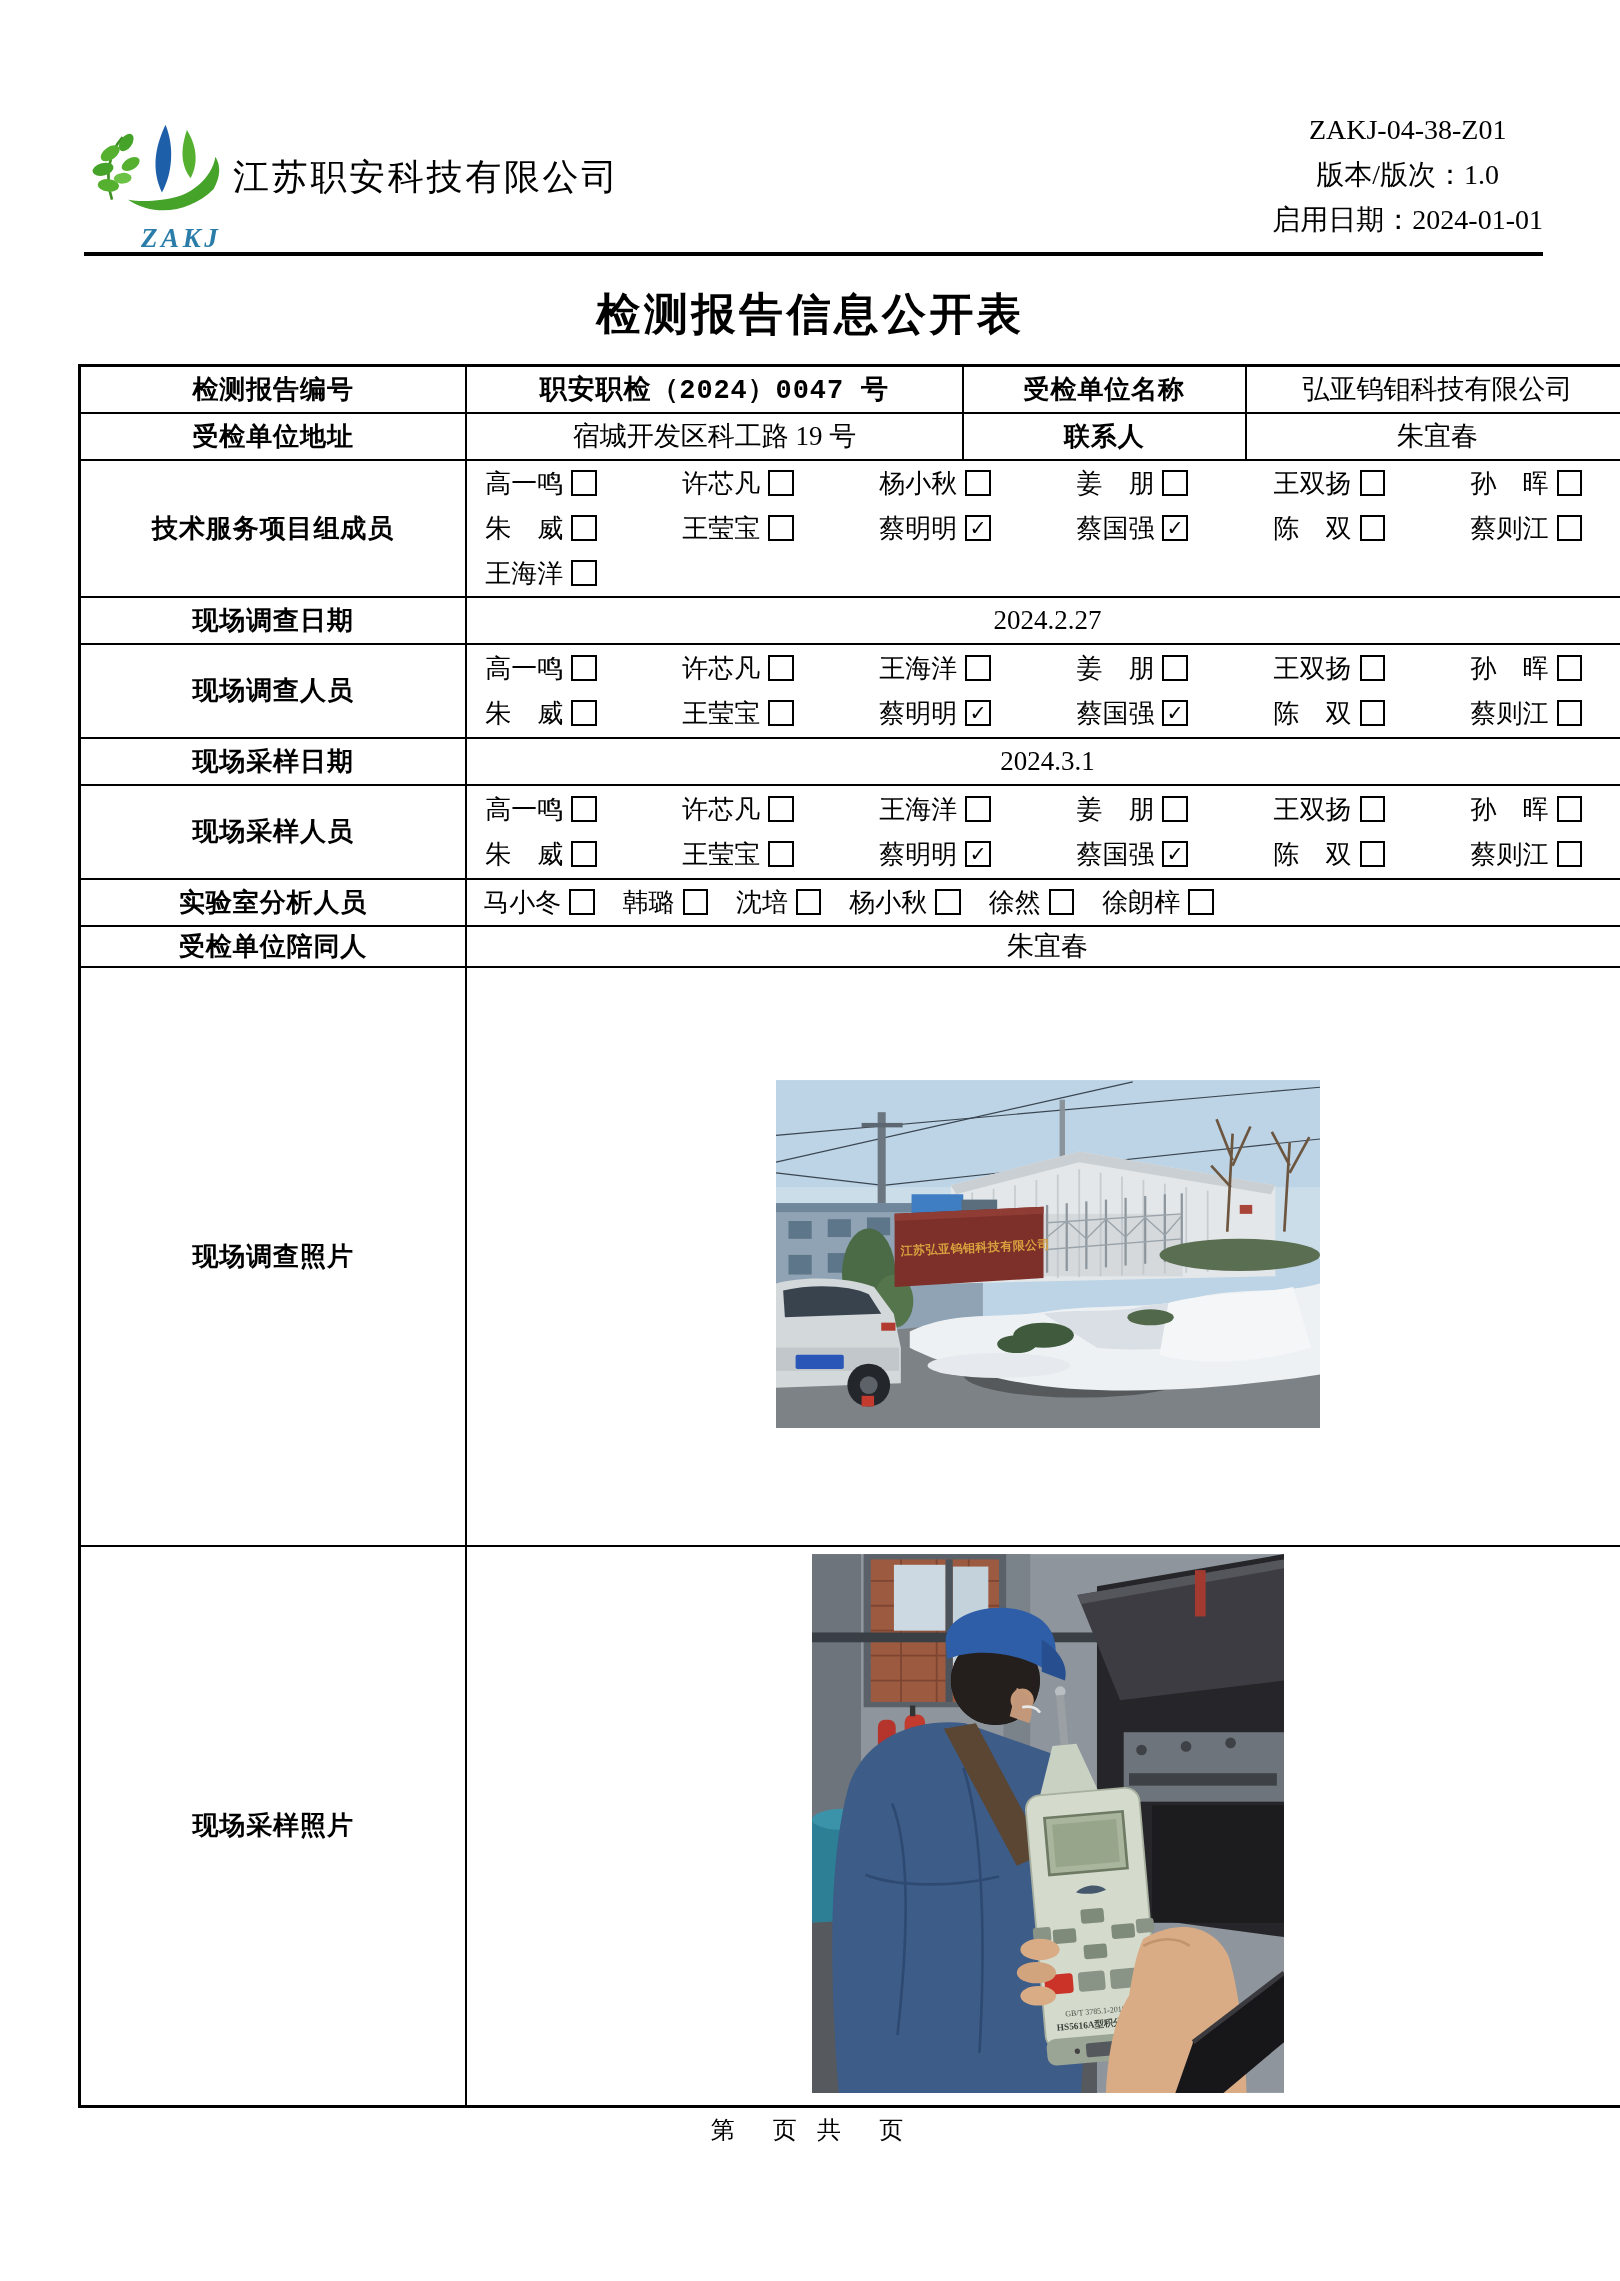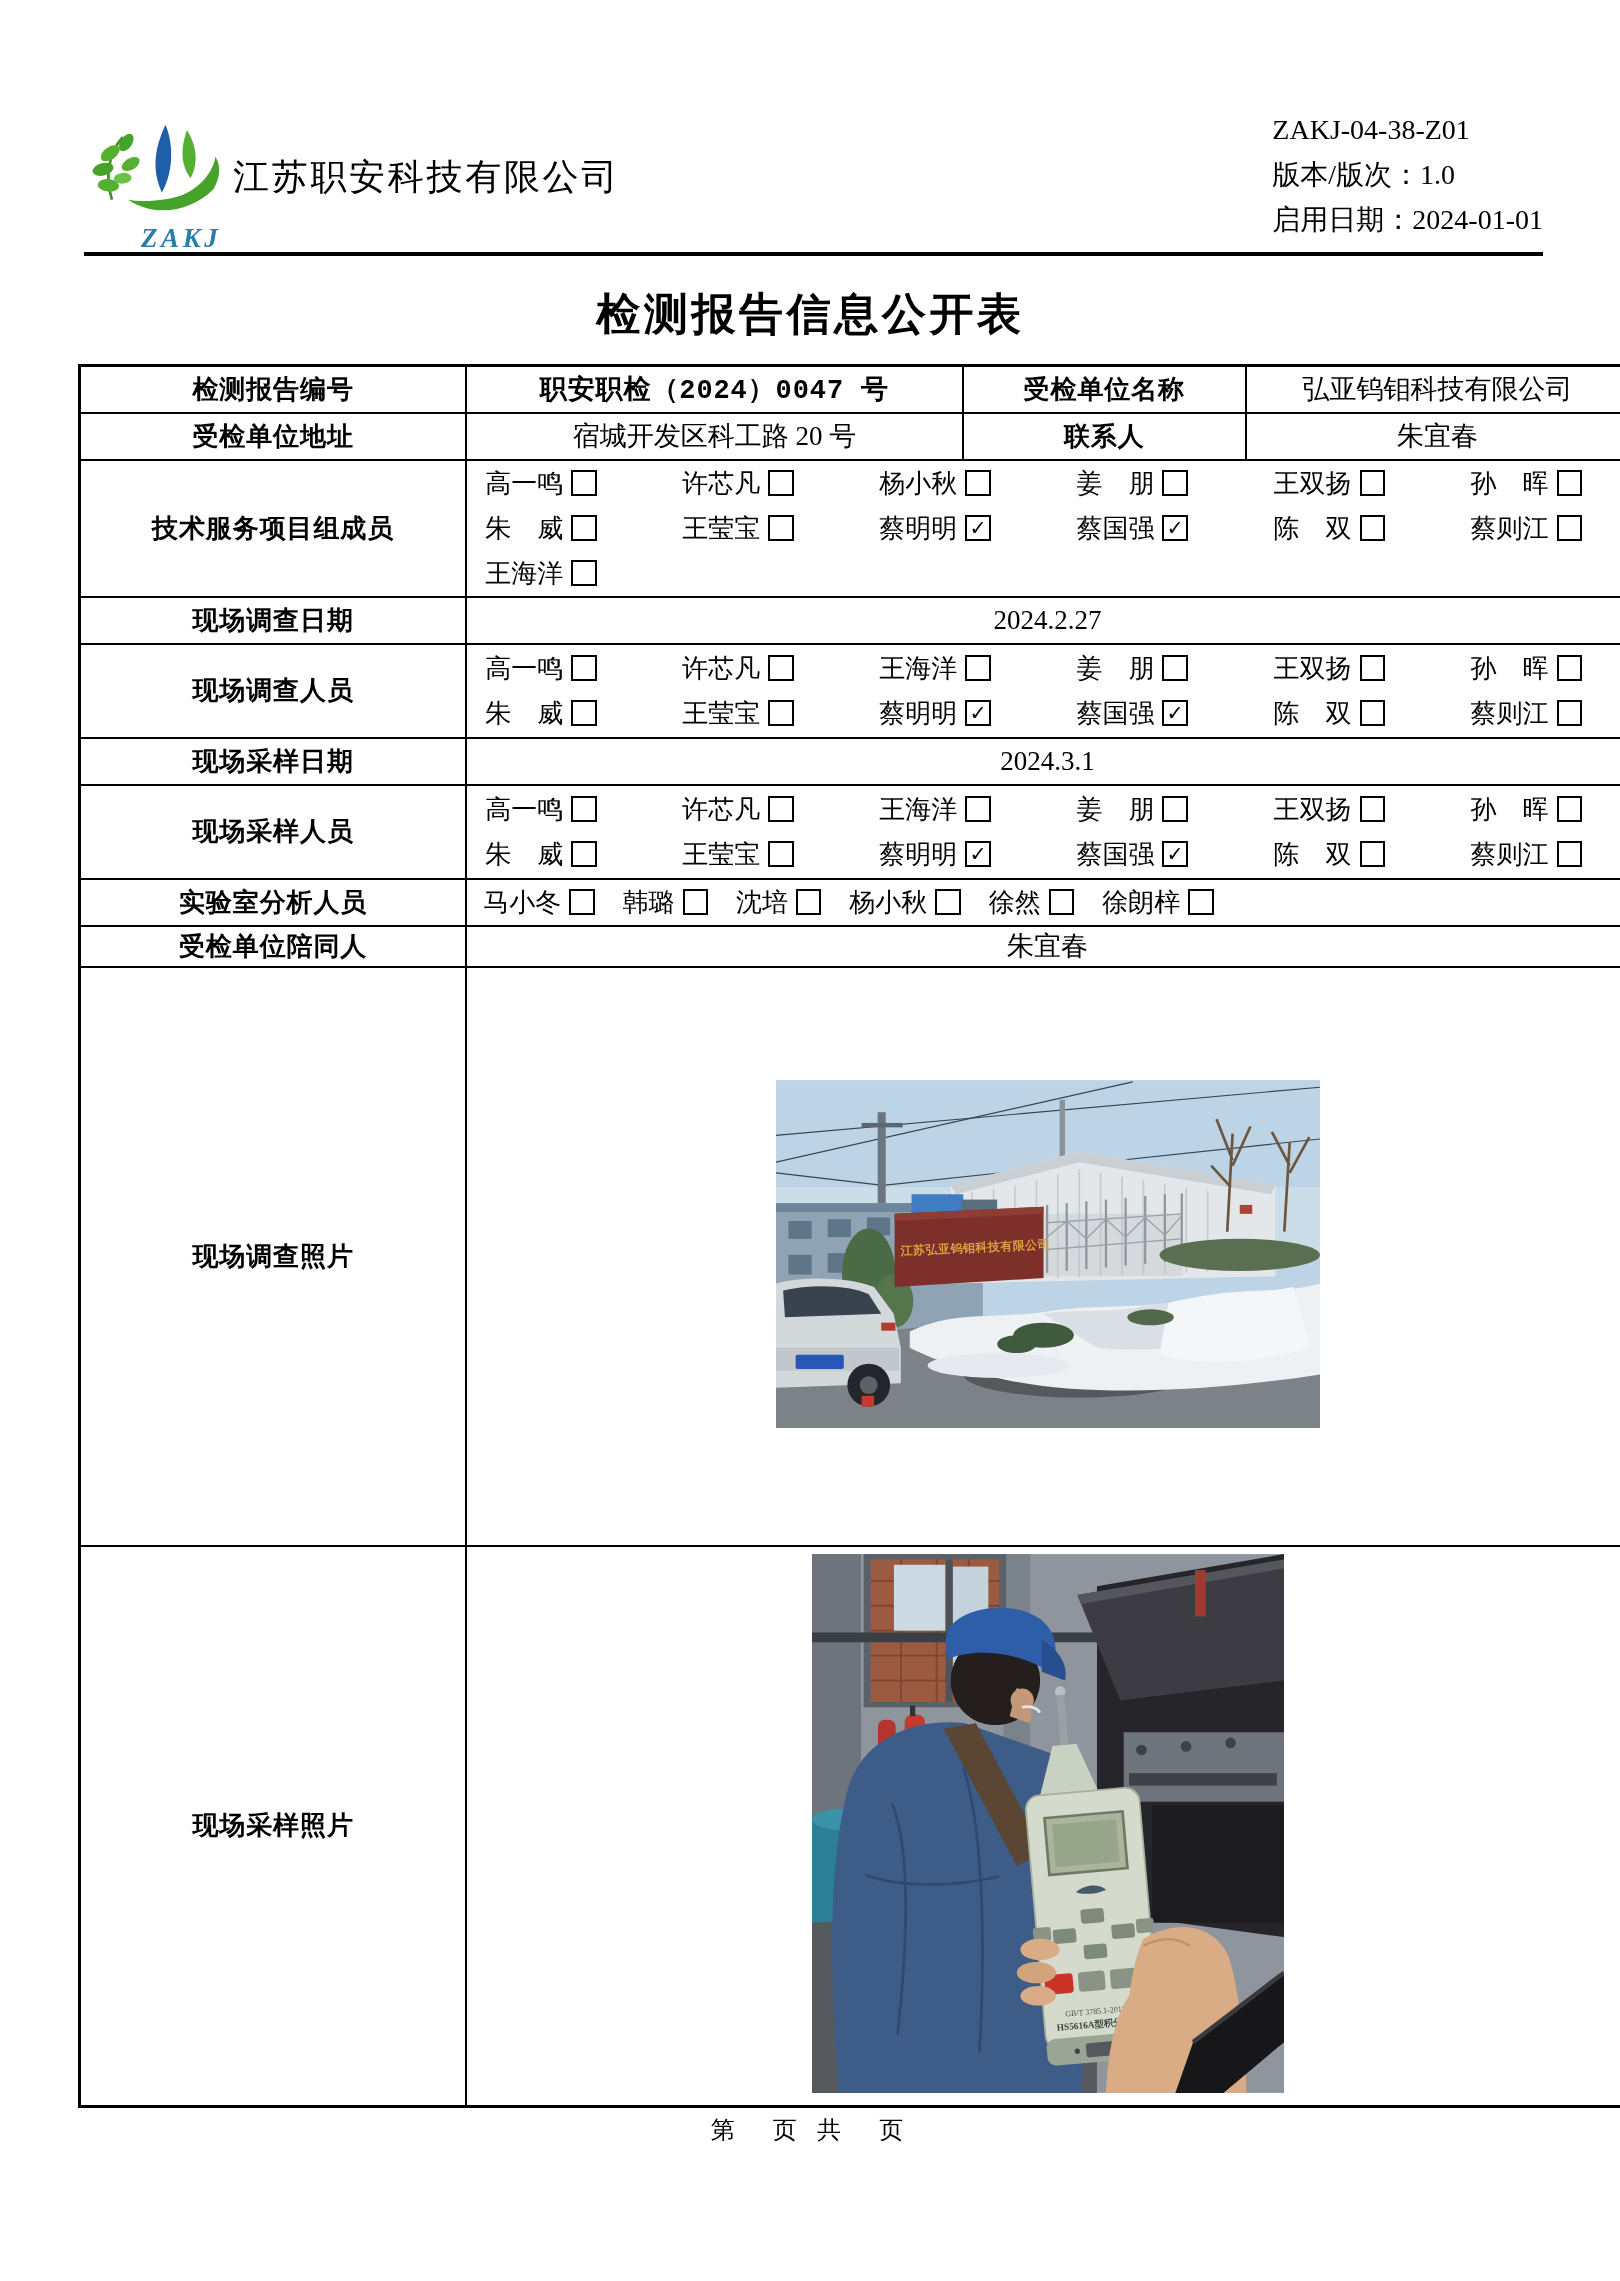--- a/index.html
+++ b/index.html
@@ -4,21 +4,21 @@
 <style>
   html,body{margin:0;padding:0;background:#e8e8e8;}
   .page{position:relative;width:1621px;height:2281px;background:#ffffff;margin:0 auto;
         font-family:"Liberation Serif","DejaVu Serif",serif;color:#000;overflow:hidden;}
 
   
   .logo-wrap{position:absolute;left:87px;top:114px;width:165px;height:116px;}
   .logo-caption{position:absolute;left:105px;top:223px;font-style:italic;font-weight:bold;
                 font-size:27px;letter-spacing:3.6px;color:#2a7ca9;margin-left:36px;}
   .company-name{position:absolute;left:233px;top:153px;font-size:36px;letter-spacing:2.7px;}
-  .doc-info{position:absolute;right:78px;top:107px;text-align:left;font-size:28px;line-height:45px;}
+  .doc-info{position:absolute;right:78px;top:107px;text-align:center;font-size:28px;line-height:45px;}
   .header-rule{position:absolute;left:84px;top:252px;width:1459px;height:3.6px;background:#000;}
 
   
   .doc-title{position:absolute;left:0;top:285px;width:100%;text-align:center;
              font-family:"Liberation Sans","DejaVu Sans",sans-serif;
              font-weight:bold;font-size:44px;letter-spacing:3.6px;}
 
   
   .info-table{position:absolute;left:78px;top:364px;width:1553px;border-collapse:collapse;
               table-layout:fixed;}
@@ -92,21 +92,21 @@
     <tbody>
         <tr style="height:47px">
       <td class="lbl">检测报告编号</td>
       <td class="val bold">职安职检（2024）0047 号</td>
       <td class="lbl">受检单位名称</td>
       <td class="val">弘亚钨钼科技有限公司</td>
     </tr>
 
     <tr style="height:47px">
       <td class="lbl">受检单位地址</td>
-      <td class="val">宿城开发区科工路 20 号</td>
+      <td class="val">宿城开发区科工路 19 号</td>
       <td class="lbl">联系人</td>
       <td class="val">朱宜春</td>
     </tr>
 
     <tr style="height:125px">
       <td class="lbl">技术服务项目组成员</td>
       <td colspan="3">
         <div class="cbgroup spread">
               <div class="cb-line">
                 <span class="cb-item">

